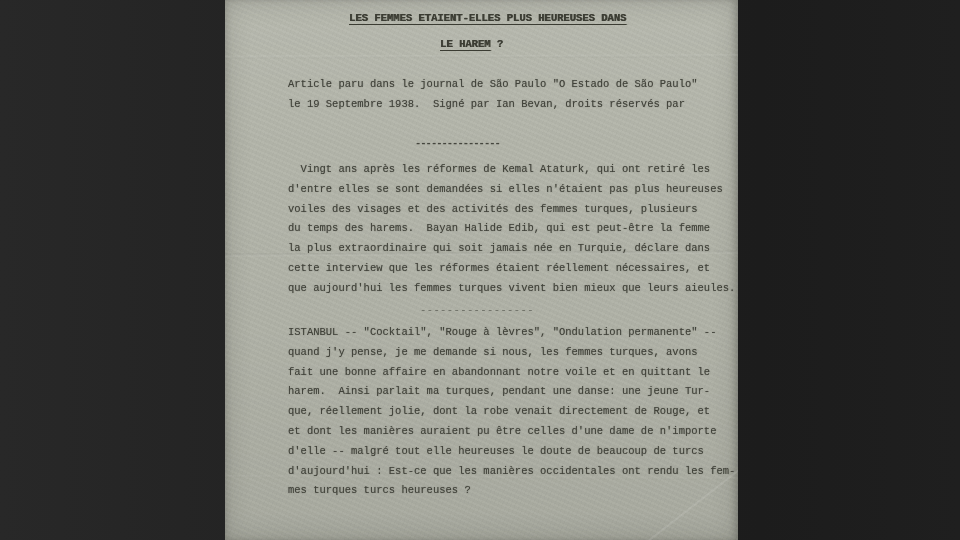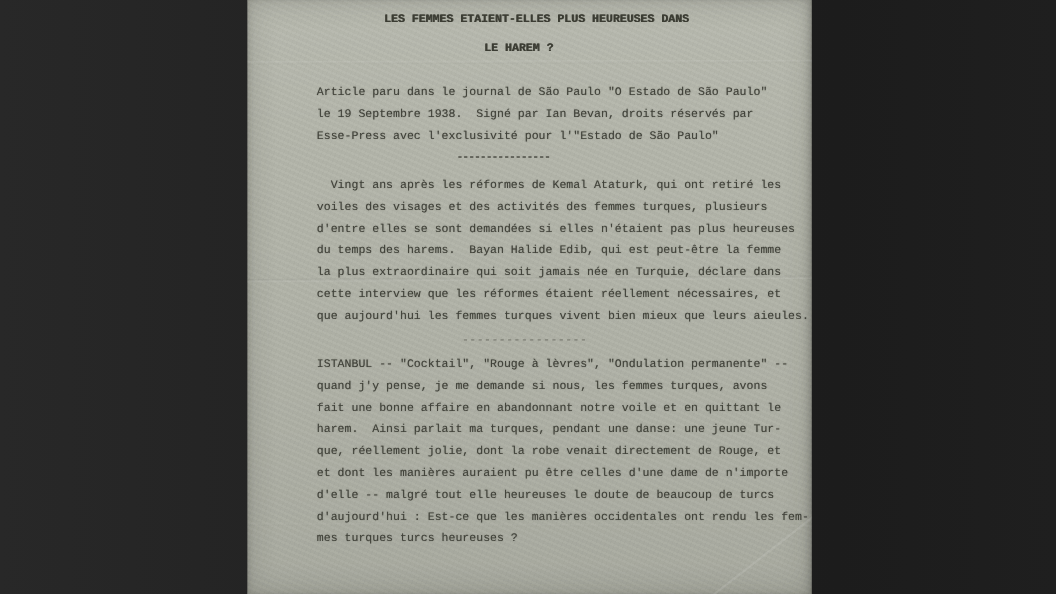--- a/index.html
+++ b/index.html
@@ -25,21 +25,21 @@
   .crease.c3 { top:476px; height:3px; background:linear-gradient(180deg, rgba(255,255,255,0.14), rgba(0,0,0,0.05)); transform:rotate(0.2deg); opacity:.3; }
   .crease.cd { top:505px; left:auto; right:-30px; width:150px; height:2px; background:rgba(255,255,255,0.20); transform:rotate(-38deg); opacity:.5; }
 
   .ink { color:#41423a; text-shadow:0 0 1px rgba(64,65,57,0.55); }
   .line { white-space:pre; font-size:10.5px; line-height:19.8px; height:19.8px; }
 
   .title-line {
     position:absolute; white-space:pre; font-size:10.5px; font-weight:bold;
     color:#3b3c33; text-shadow:0.6px 0 0 rgba(59,60,51,0.85);
   }
-  .title-line .u { text-underline-offset:3px; text-decoration-thickness:1.2px;margin-top:20px; }
+  .title-line .u { text-decoration:underline; text-underline-offset:3px; text-decoration-thickness:1.2px;margin-top:20px; }
   #title-1 { left:124px; top:12px; }
   #title-2 { left:215px; top:38px; }
 
   #byline { position:absolute; left:63px; top:75px;  }
   #para1  { position:absolute; left:63px; top:160px; }
   #para2  { position:absolute; left:63px; top:323px; }
 
   .sep { position:absolute; white-space:pre; font-size:10.5px; }
   #sep1 { left:190px; top:134px; height:19.8px; line-height:19.8px; font-weight:bold; letter-spacing:-1px; color:#45463e; }
   #sep2 { left:195px; top:301px; height:19.8px; line-height:19.8px; letter-spacing:0.4px; color:rgba(65,66,58,0.62); }
@@ -56,29 +56,28 @@
     <div class="crease c2"></div>
     <div class="crease c3"></div>
     <div class="crease cd"></div>
 
     <div class="title-line" id="title-1"><span class="u">LES FEMMES ETAIENT-ELLES PLUS HEUREUSES DANS</span></div>
     <div class="title-line" id="title-2"><span class="u">LE HAREM</span><span> ?</span></div>
 
     <div id="byline" class="ink">
       <div class="line">Article paru dans le journal de São Paulo "O Estado de São Paulo"</div>
       <div class="line">le 19 Septembre 1938.  Signé par Ian Bevan, droits réservés par</div>
-      <div class="line">Esse-Press avec l'exclusivité pour l'"Estado de São Paulo"</div>
     </div>
 
     <div id="sep1" class="sep">----------------</div>
 
     <div id="para1" class="ink">
       <div class="line">  Vingt ans après les réformes de Kemal Ataturk, qui ont retiré les</div>
+      <div class="line">d'entre elles se sont demandées si elles n'étaient pas plus heureuses</div>
       <div class="line">voiles des visages et des activités des femmes turques, plusieurs</div>
-      <div class="line">d'entre elles se sont demandées si elles n'étaient pas plus heureuses</div>
       <div class="line">du temps des harems.  Bayan Halide Edib, qui est peut-être la femme</div>
       <div class="line">la plus extraordinaire qui soit jamais née en Turquie, déclare dans</div>
       <div class="line">cette interview que les réformes étaient réellement nécessaires, et</div>
       <div class="line">que aujourd'hui les femmes turques vivent bien mieux que leurs aieules.</div>
     </div>
 
     <div id="sep2" class="sep">-----------------</div>
 
     <div id="para2" class="ink">
       <div class="line">ISTANBUL -- "Cocktail", "Rouge à lèvres", "Ondulation permanente" --</div>

